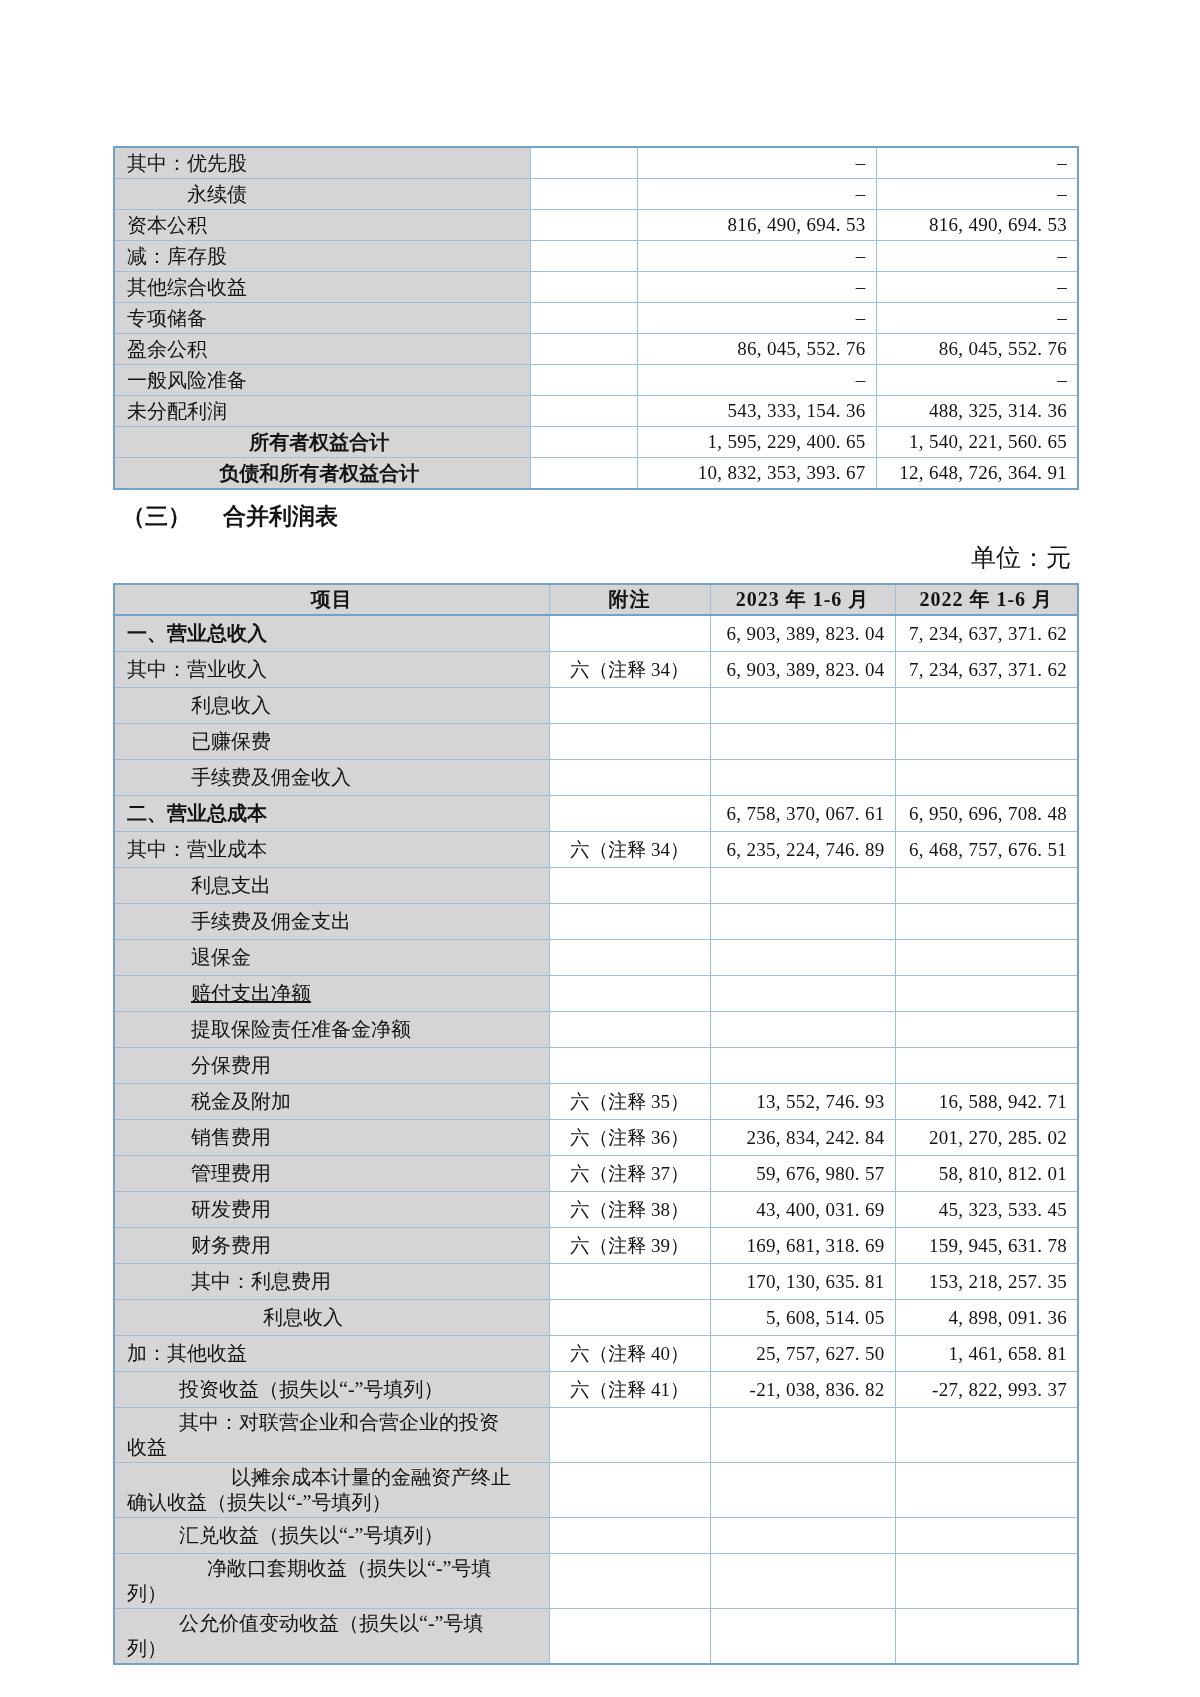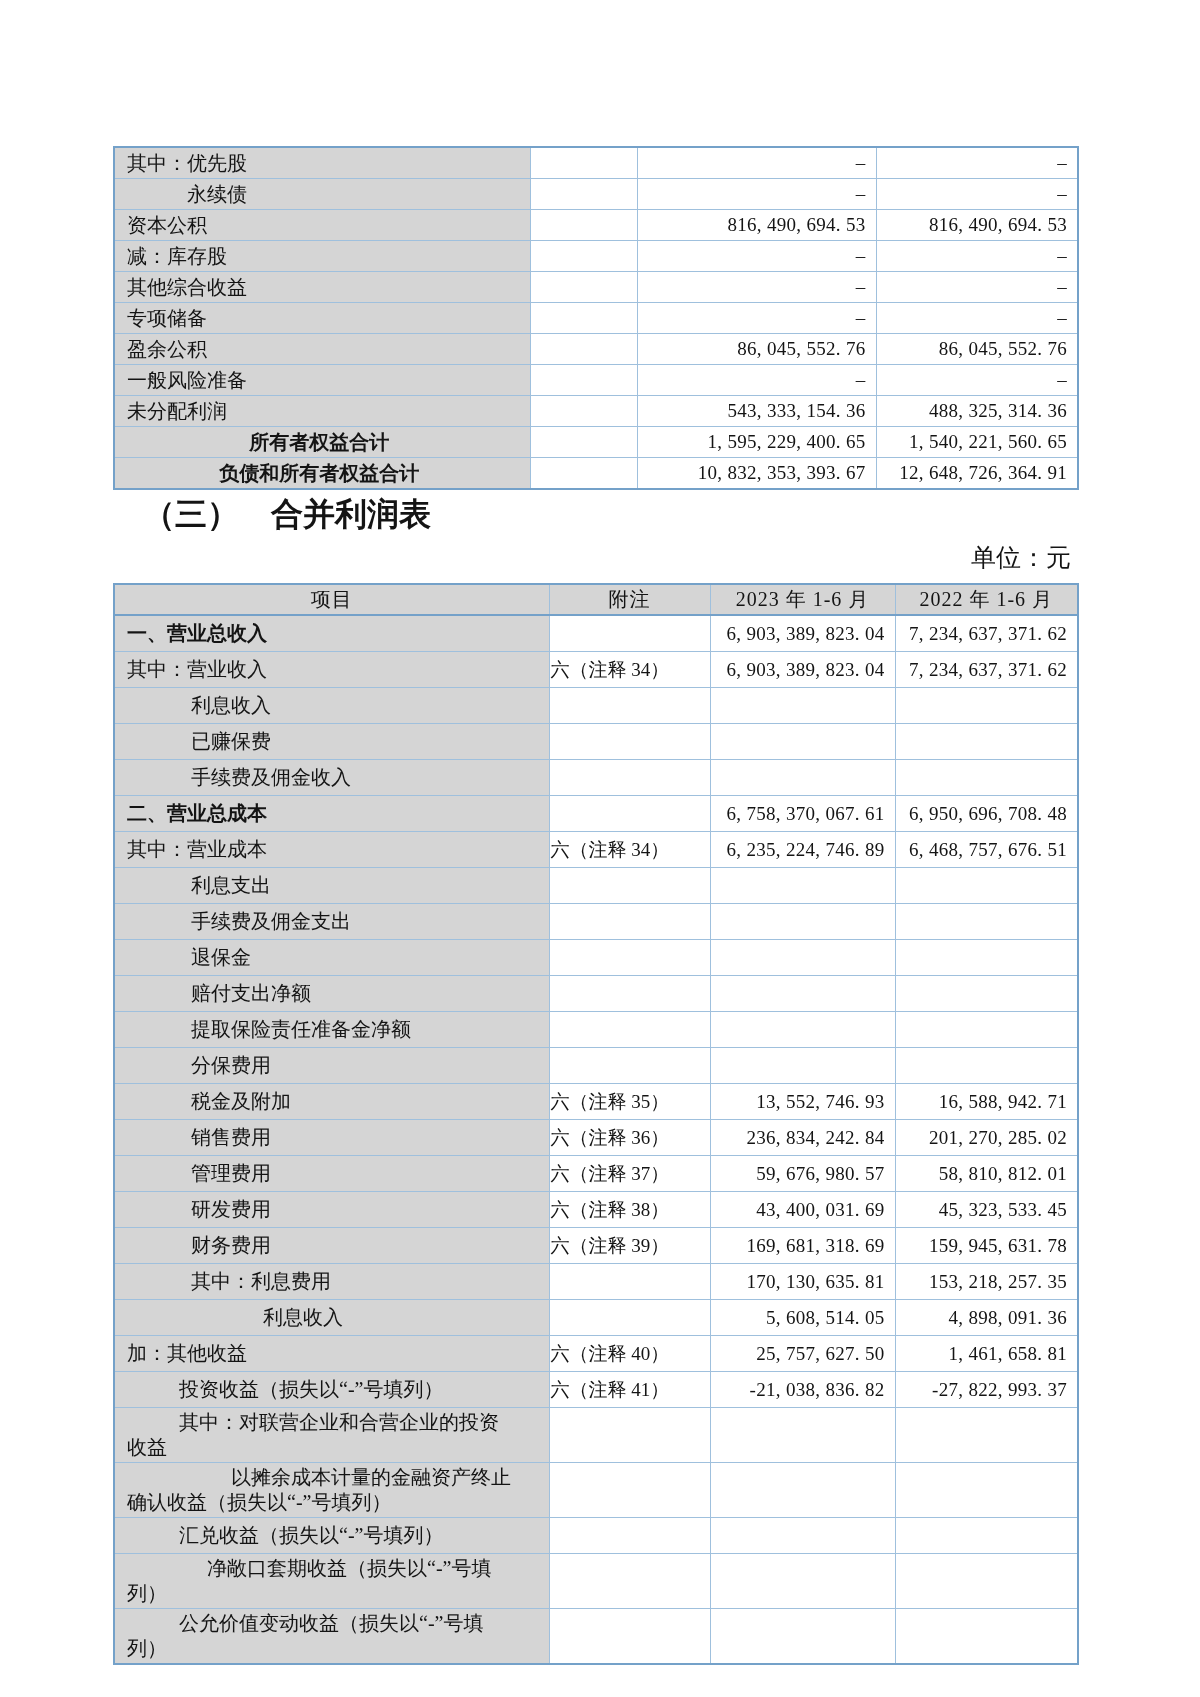--- a/index.html
+++ b/index.html
@@ -13,36 +13,36 @@
     position:absolute;left:113px;width:964px;
     font-size:20px;
   }
   table.fin{border:2px solid #74a1c9;}
   table.fin td{border:1px solid #9fc0dd;overflow:hidden;vertical-align:middle;}
   #balance-table{top:146px;}
   #income-table{top:583px;}
   #balance-table td{height:26px;margin-left:12px;}
   #income-table td{height:31px;}
   #income-table thead td{
-    height:27px;background:#d5d5d5;font-weight:normal;text-align:center;
+    height:27px;background:#d5d5d5;font-weight:bold;text-align:center;
     border-bottom:2px solid #74a1c9;letter-spacing:1px;
   }
   td.lbl{
     background:#d5d5d5;padding:2px 6px 2px 12px;
     white-space:pre-line;line-height:25px;text-align:left;
   }
-  td.note{text-align:left;background:#ffffff;font-size:19px;}
+  td.note{text-align:center;background:#ffffff;font-size:19px;}
   td.val{
     text-align:right;padding-right:10px;background:#ffffff;
     font-size:19px;letter-spacing:0.3px;
   }
   tr.total td.lbl{text-align:center;font-weight:bold;text-indent:0 !important;padding-left:0;}
   #section-title{
-    position:absolute;left:143px;top:501px;
-    font-size:32px;font-weight:bold;line-height:32px;font-family:Liberation Mono, monospace;
+    position:absolute;left:122px;top:501px;
+    font-size:23px;font-weight:bold;line-height:32px;
   }
   #section-title .gap{display:inline-block;width:32px;}
   #unit-label{
     position:absolute;left:113px;top:546px;width:958px;
     text-align:right;font-size:25px;line-height:24px;
   }
 </style>
 </head>
 <body>
 
@@ -199,21 +199,21 @@
         <td class="val"></td>
         <td class="val"></td>
       </tr>
       <tr>
         <td class="lbl" style="text-indent: 64px;">退保金</td>
         <td class="note"></td>
         <td class="val"></td>
         <td class="val"></td>
       </tr>
       <tr>
-        <td class="lbl" style="text-indent: 64px;">赔付支出净额</td>
+        <td class="lbl" style="text-indent: 64px; text-decoration: underline;">赔付支出净额</td>
         <td class="note"></td>
         <td class="val"></td>
         <td class="val"></td>
       </tr>
       <tr>
         <td class="lbl" style="text-indent: 64px;">提取保险责任准备金净额</td>
         <td class="note"></td>
         <td class="val"></td>
         <td class="val"></td>
       </tr>

